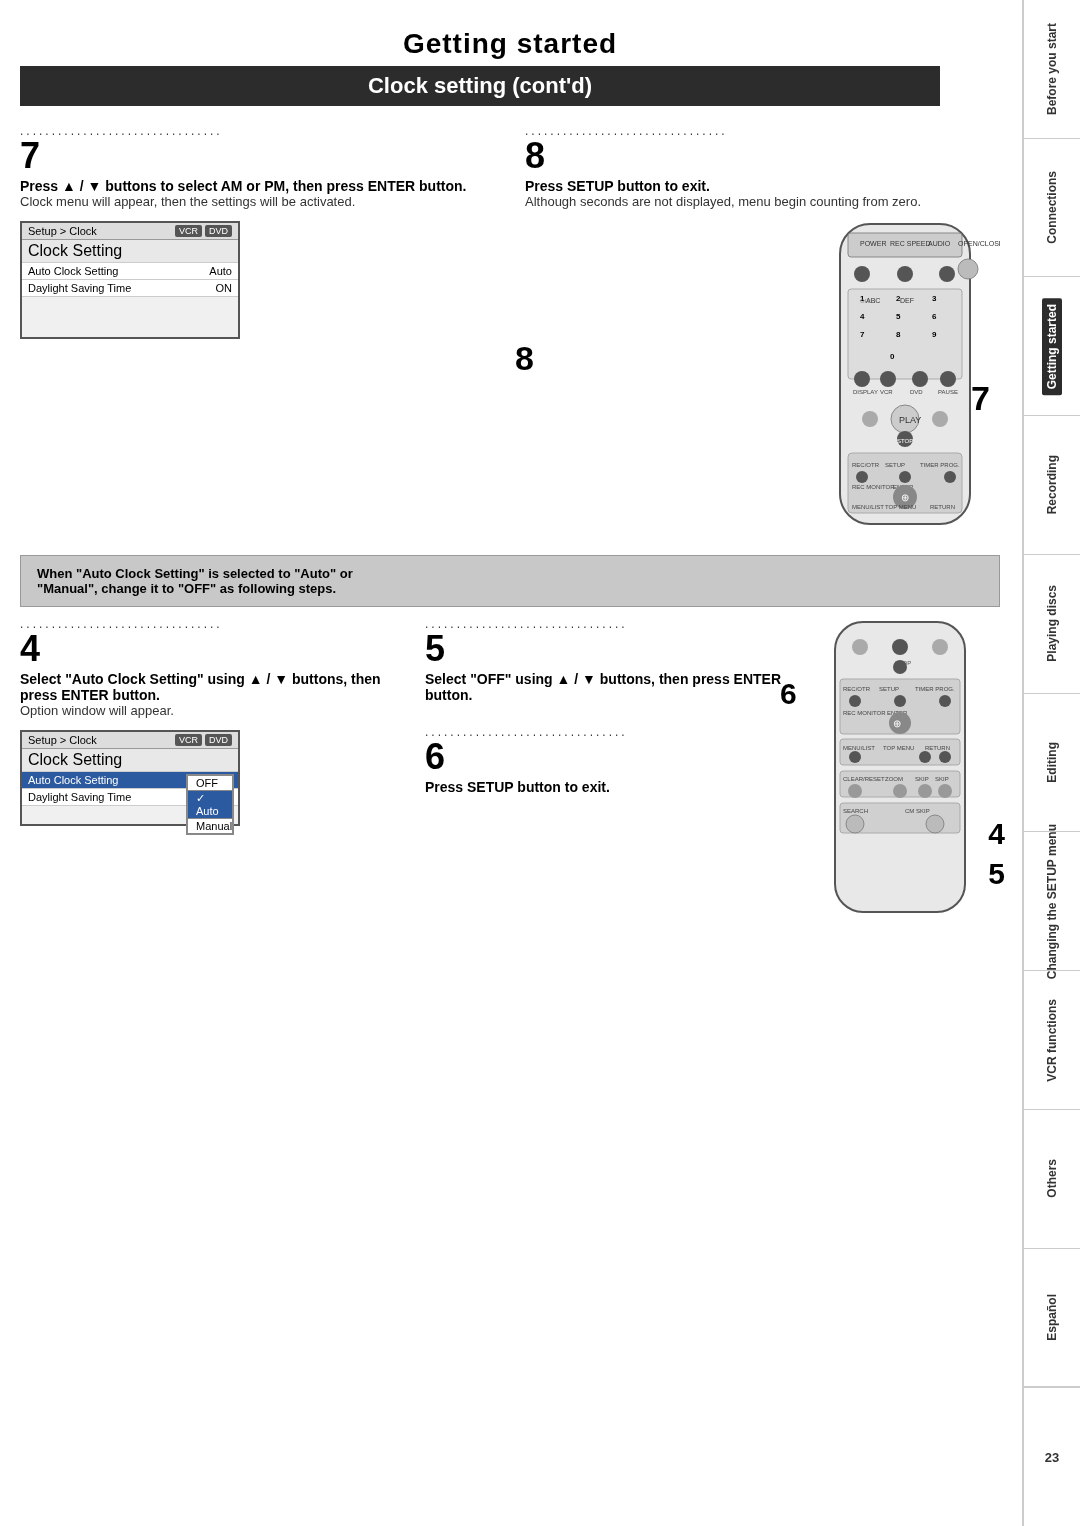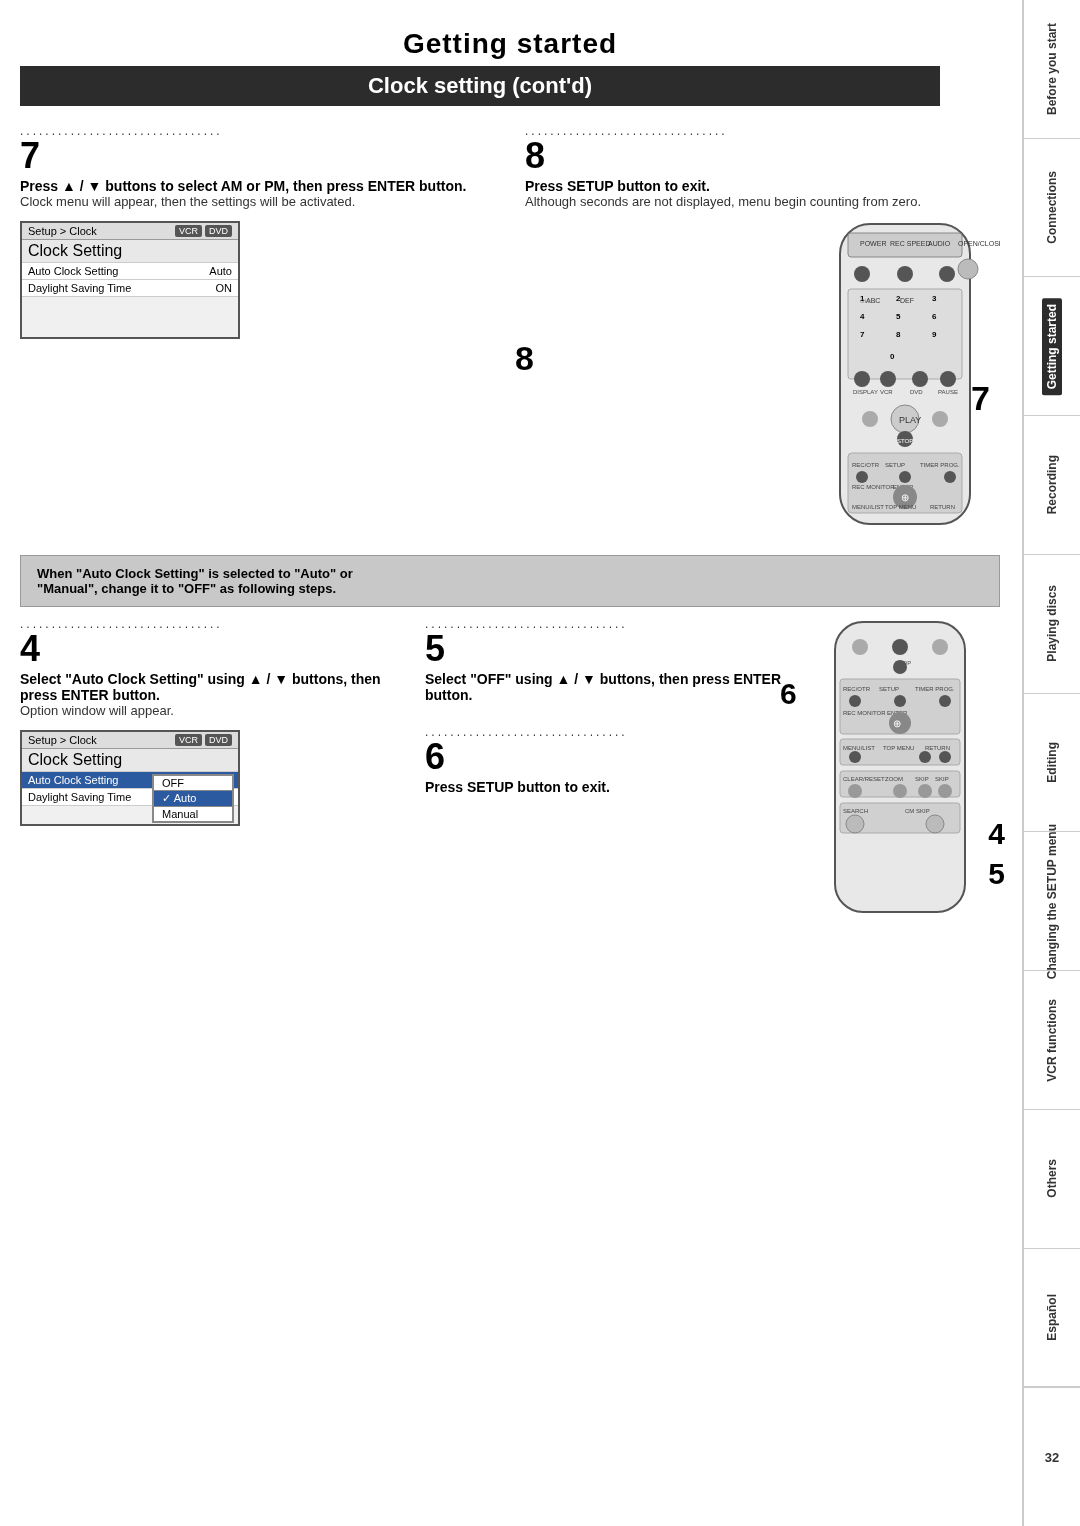--- a/index.html
+++ b/index.html
@@ -230,21 +230,21 @@
   <div class="sidebar-section">
     <span class="sidebar-text">VCR functions</span>
   </div>
   <div class="sidebar-section">
     <span class="sidebar-text">Others</span>
   </div>
   <div class="sidebar-section">
     <span class="sidebar-text">Español</span>
   </div>
   <div class="sidebar-section" style="min-height:40px; border-top:1px solid #ccc;">
-    <span class="sidebar-page-num">32</span>
+    <span class="sidebar-page-num">23</span>
   </div>
 </div>
 
 <div class="main-content">
 
   <div class="page-header">Getting started</div>
 
   <div class="section-title">Clock setting (cont'd)</div>
 
   <div class="two-col" style="margin-top:18px;">
@@ -384,21 +384,21 @@
             </div>
             <div class="screen-section-label">Clock Setting</div>
             <div class="screen-row highlighted">
               <span>Auto Clock Setting</span>
             </div>
             <div class="screen-row">
               <span>Daylight Saving Time</span>
             </div>
             <div style="height:18px; background:#f0f0f0;"></div>
 
-            <div style="position:absolute; right:4px; top:42px; width:82px; border:1px solid #888; background:#7dd3fc; z-index:10;">
+            <div style="position:absolute; right:4px; top:42px; width:48px; border:1px solid #888; background:#7dd3fc; z-index:10;">
               <div class="popup-row">OFF</div>
               <div class="popup-row check selected">
                 <span>Auto</span>
               </div>
               <div class="popup-row">Manual</div>
             </div>
           </div>
         </div>
 
         <div class="col-right">

